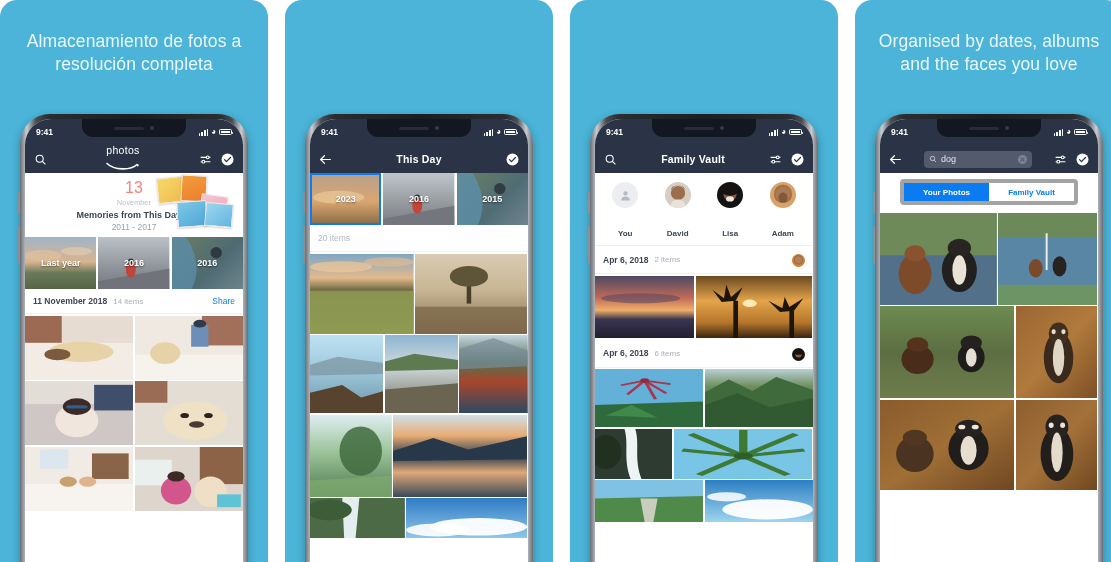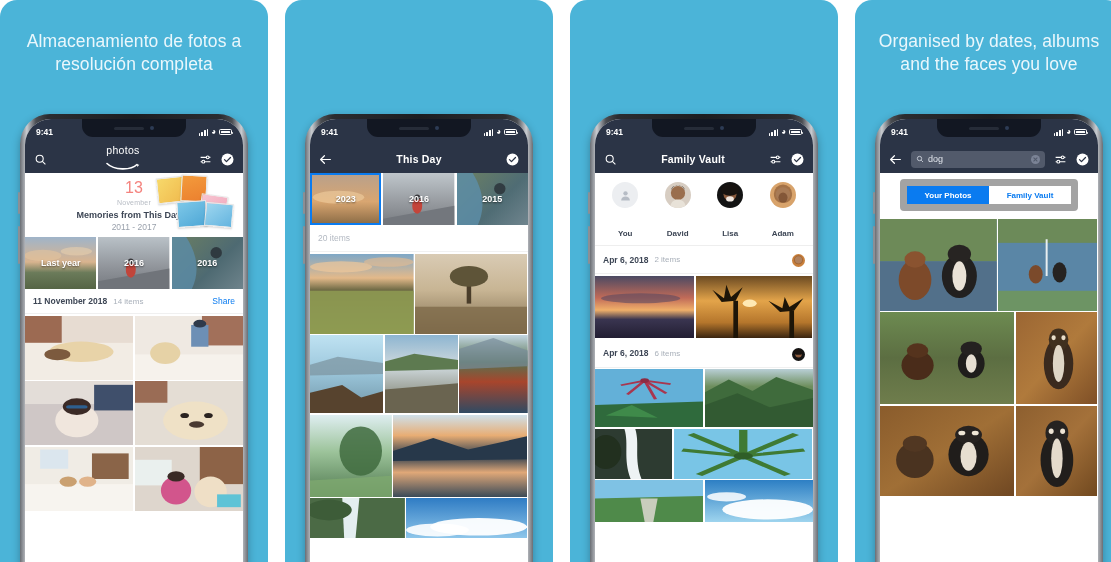--- a/index.html
+++ b/index.html
@@ -123,21 +123,21 @@
 
   
   .wordmark { display:flex; flex-direction:column; align-items:center; line-height:1; }
   .wordmark .wm-text { font-size: 10.5px; font-weight: 400; letter-spacing: .3px; color:#fff;}
   .wordmark .wm-smile { margin-top: 1px; }
 
   
   .searchpill {
     flex: 1;
     height: 17px;
-    margin: 0 9px;
+    margin: 0 22px;
     background: #525a6b;
     border-radius: 4px;
     display: flex; align-items: center;
     gap: 4px; padding: 0 5px;
     color: #dfe3ea;
     font-size: 9px;
   }
   .searchpill .clear {
     margin-left: auto;
     width: 9px; height: 9px; border-radius: 50%;
@@ -193,21 +193,21 @@
 
   
   .people { display:flex; justify-content: space-around; padding: 9px 4px 7px; background:#fff; border-bottom:1px solid #eee;}
   .person { display:flex; flex-direction:column; align-items:center; gap:21px; }
   .pavatar { width: 26px; height: 26px; border-radius: 50%; overflow:hidden; position:relative; }
   .pname { font-size: 8px; font-weight:700; color:#3d4655; }
   .pavatar.placeholder { background:#eceef1; display:flex; align-items:center; justify-content:center; }
 
   
   .segwrap { padding: 6px 20px; background:#fff; }
-  .seg { display:flex; border: 7px solid #a3a3a3; border-radius: 4px; overflow:hidden; }
+  .seg { display:flex; border: 4px solid #a3a3a3; border-radius: 4px; overflow:hidden; }
   .seg div { flex:1; text-align:center; font-size: 8px; font-weight:700; padding: 4.5px 0; color:#0a7bf0; background:#fff; }
   .seg div.active { background:#0a7bf0; color:#fff; }
 </style>
 </head>
 <body>
 
 <div class="stage">
 
   <div class="panel">
     <div class="panel-caption">Almacenamiento de fotos a

